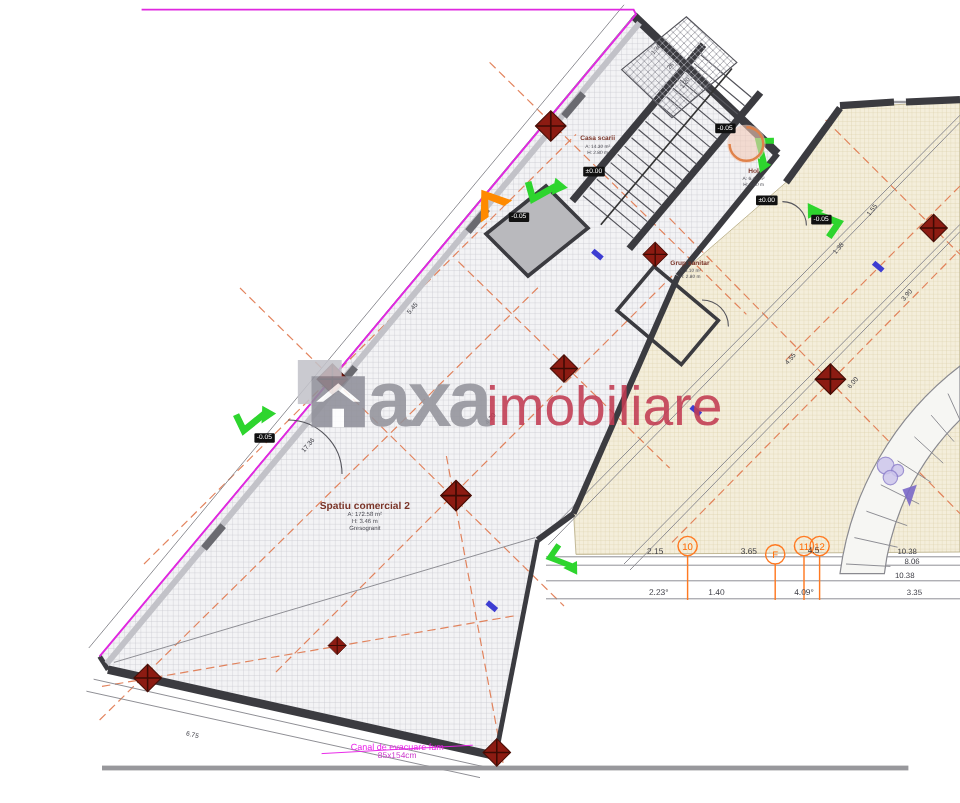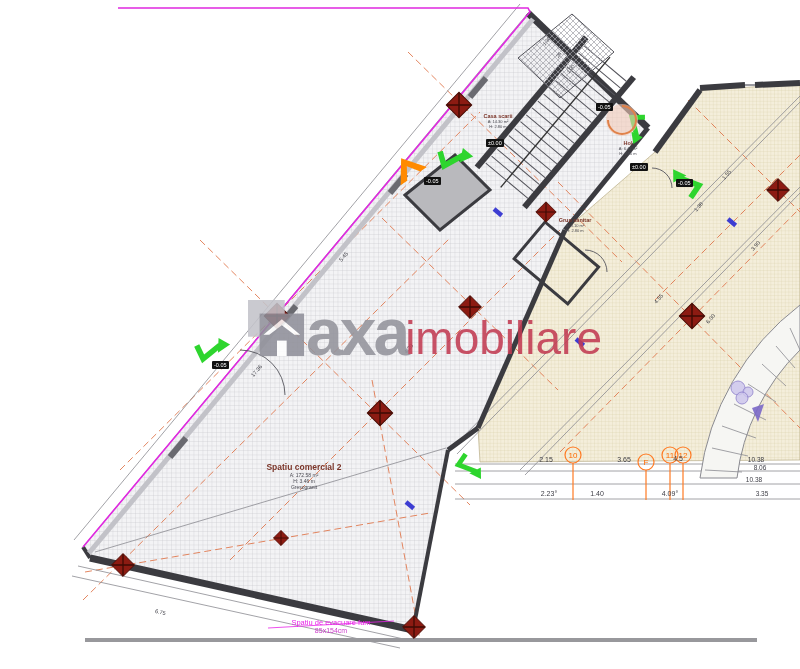--- a/index.html
+++ b/index.html
@@ -246,36 +246,36 @@
   <div class="room-sub" style="font-size:4px;">A: 6.42 m²</div>
   <div class="room-sub" style="font-size:4px;">H: 2.80 m</div>
 </div>
 
 <div class="room-label" style="left:546px;top:217px;width:58px;">
   <div class="room-title" style="font-size:5.5px;">Grup sanitar</div>
   <div class="room-sub" style="font-size:4px;">A: 3.10 m²</div>
   <div class="room-sub" style="font-size:4px;">H: 2.80 m</div>
 </div>
 
-<div class="room-label" style="left:252px;top:416px;width:104px;margin-top:46px;">
+<div class="room-label" style="left:252px;top:416px;width:104px;">
   <div class="room-title" style="font-size:8.5px;">Spatiu comercial 2</div>
   <div class="room-sub" style="font-size:5px;">A: 172.58 m²</div>
   <div class="room-sub" style="font-size:5px;">H: 3.46 m</div>
   <div class="room-sub" style="font-size:5px;">Gresogranit</div>
 </div>
 
 <div class="elev-box" style="left:486px;top:139px;">±0.00</div>
 <div class="elev-box" style="left:596px;top:103px;">-0.05</div>
 <div class="elev-box" style="left:630px;top:163px;">±0.00</div>
 <div class="elev-box" style="left:676px;top:179px;">-0.05</div>
 <div class="elev-box" style="left:424px;top:177px;">-0.05</div>
 <div class="elev-box" style="left:212px;top:361px;">-0.05</div>
 
 <div class="flue-note">
-  <div class="flue-line1">Spatiu de evacuare fum</div>
+  <div class="flue-line1">Canal de evacuare fum</div>
   <div class="flue-line2">85x154cm</div>
 </div>
 
 <div class="watermark">
   <svg width="58" height="58" viewBox="0 0 60 60">
     <rect x="0" y="0" width="38" height="38" fill="#c3c3ca"></rect>
     <rect x="12" y="14" width="46" height="44" fill="#90909a"></rect>
     <polygon points="16,36 35,20 54,36 48,36 35,26 22,36" fill="#ffffff"></polygon>
     <rect x="30" y="42" width="10" height="16" fill="#ffffff"></rect>
   </svg>

